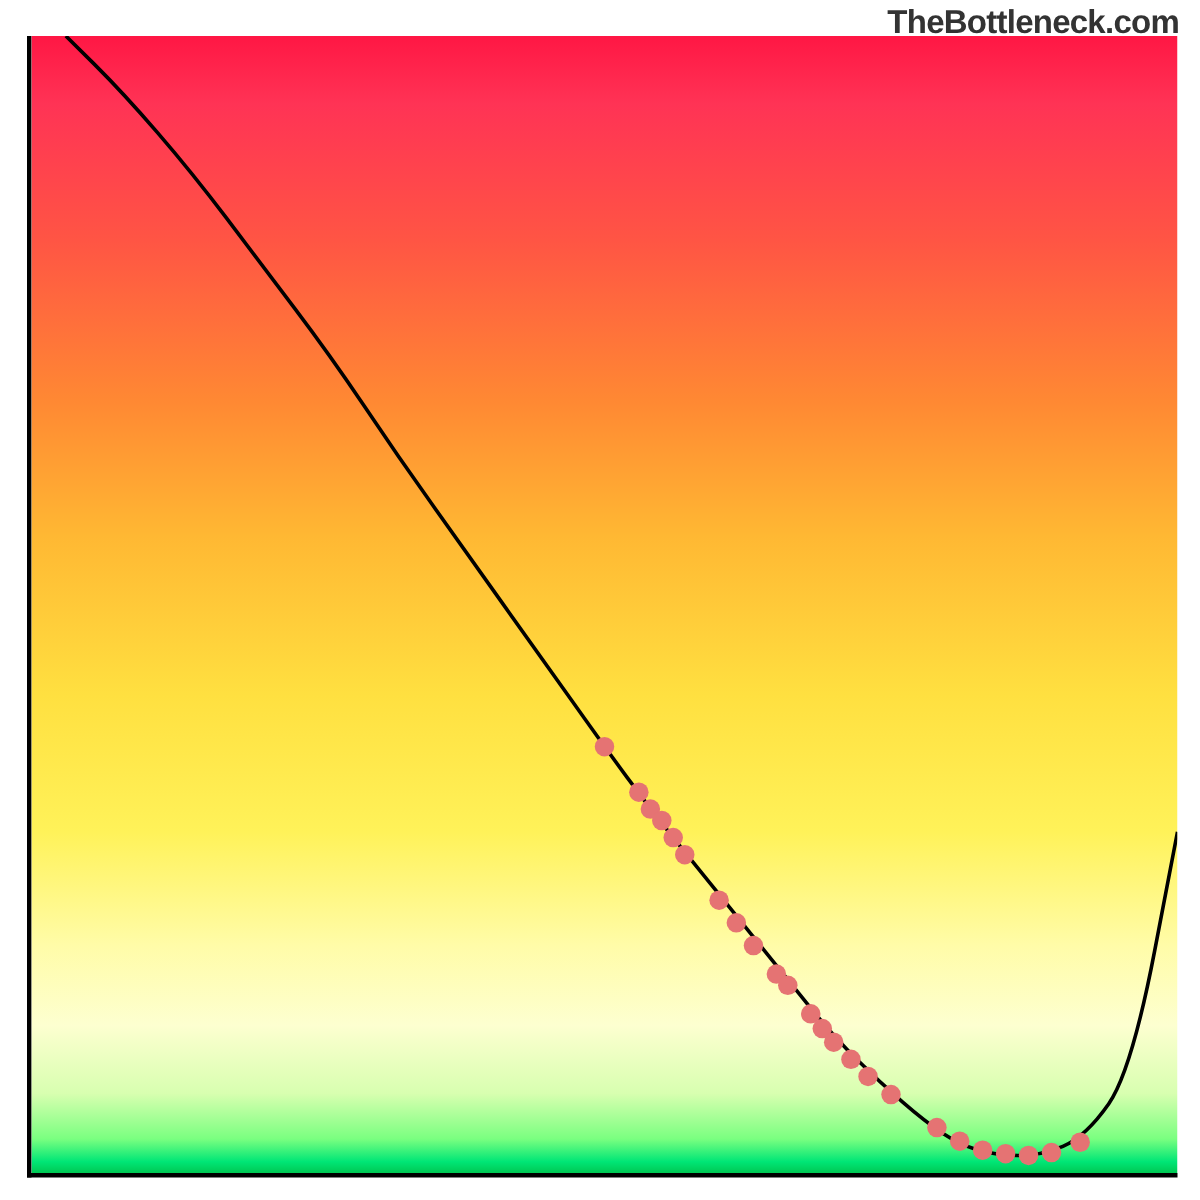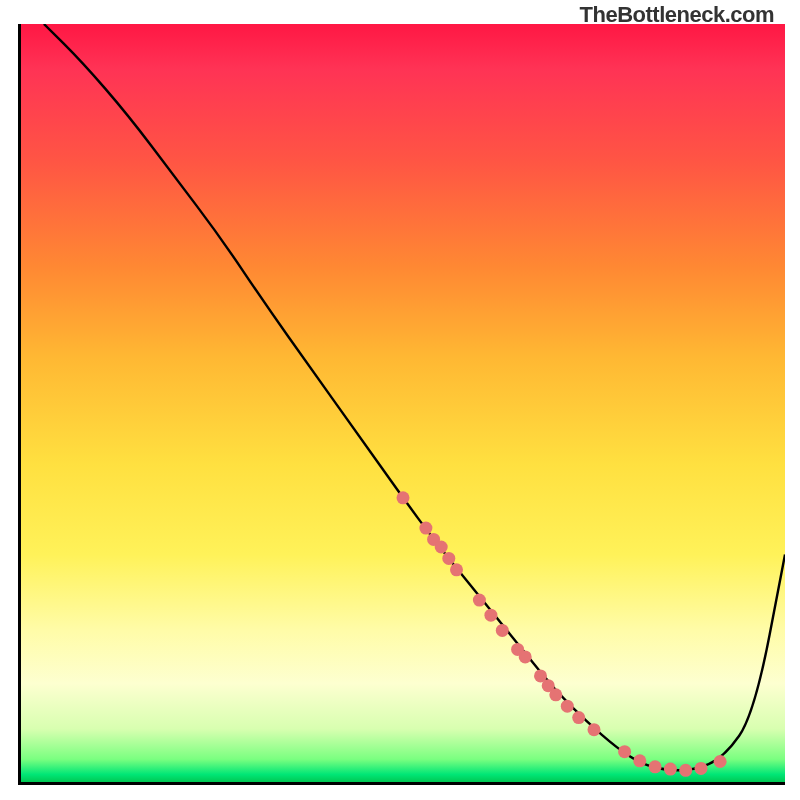--- a/index.html
+++ b/index.html
@@ -11,21 +11,21 @@
     font-family: Arial, Helvetica, sans-serif;
   }
   .container {
     position: relative;
     width: 800px;
     height: 800px;
   }
   .watermark {
     position: absolute;
     top: 2px;
-    right: 26px;
+    right: 14px;
     font-size: 22px;
     font-weight: bold;
     color: #333;
     letter-spacing: -0.5px;
     z-index: 5;
   }
   .plot-area {
     position: absolute;
     left: 18px;
     top: 24px;

